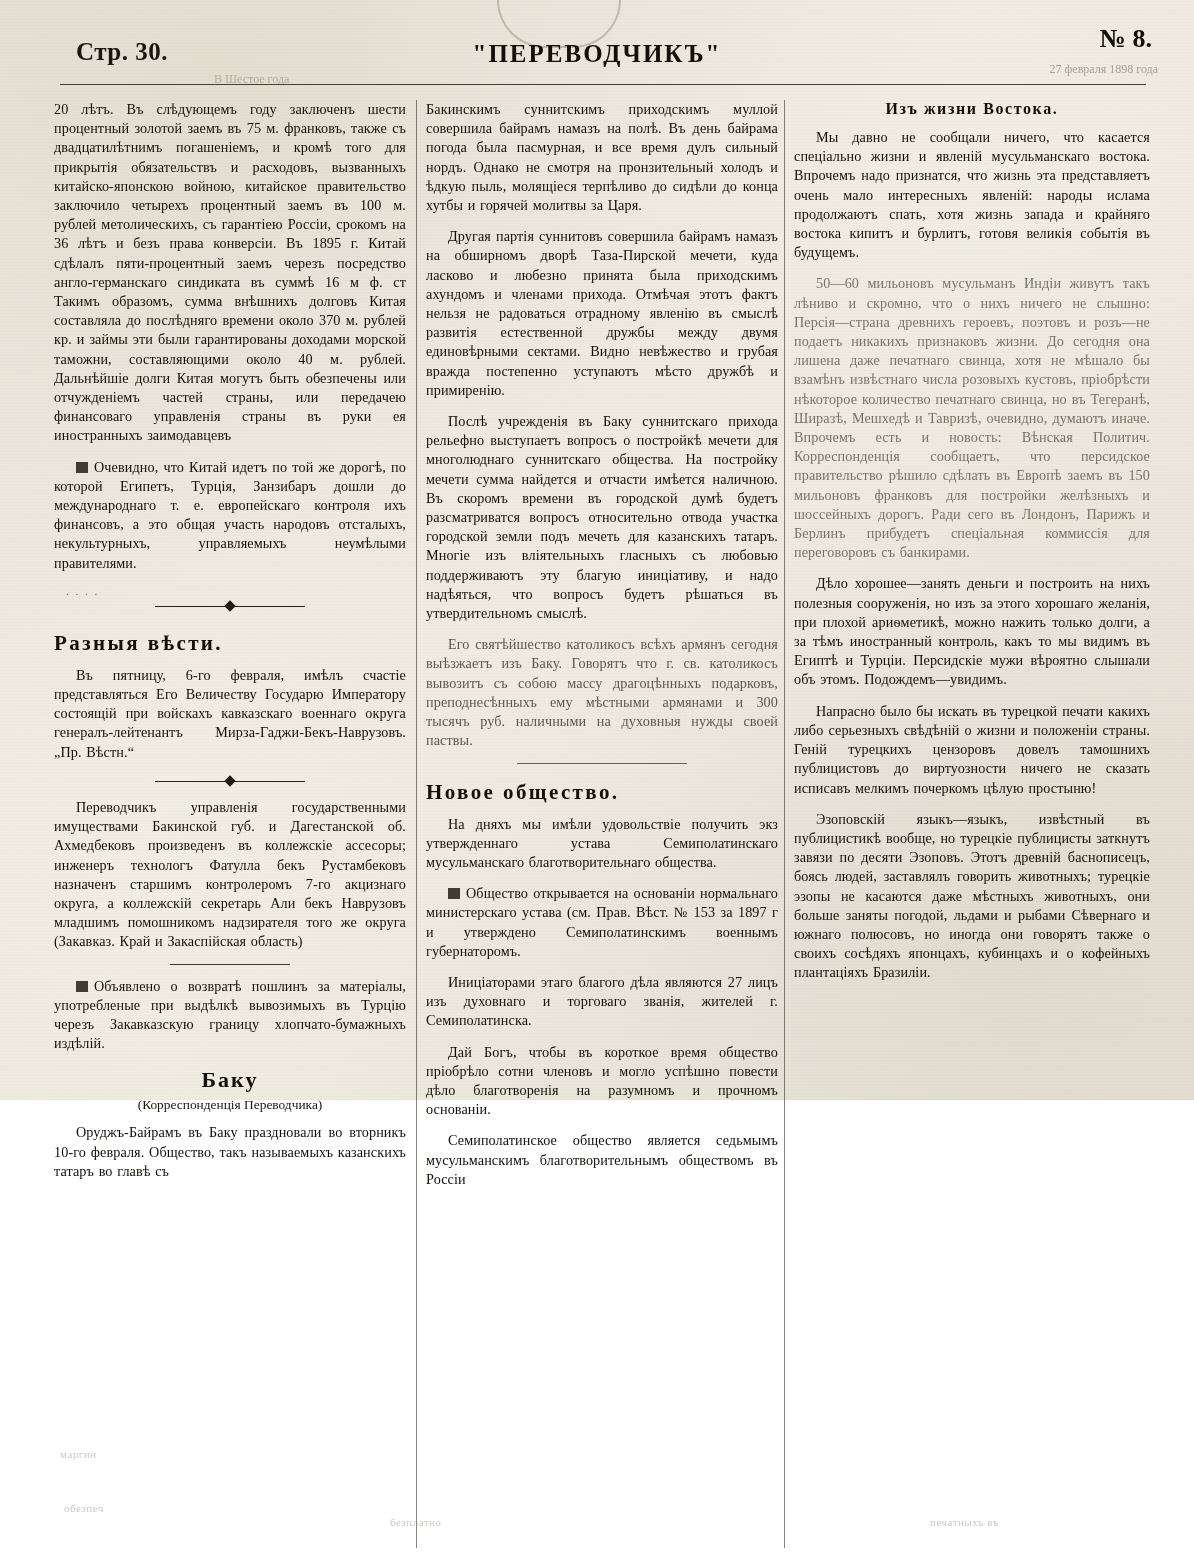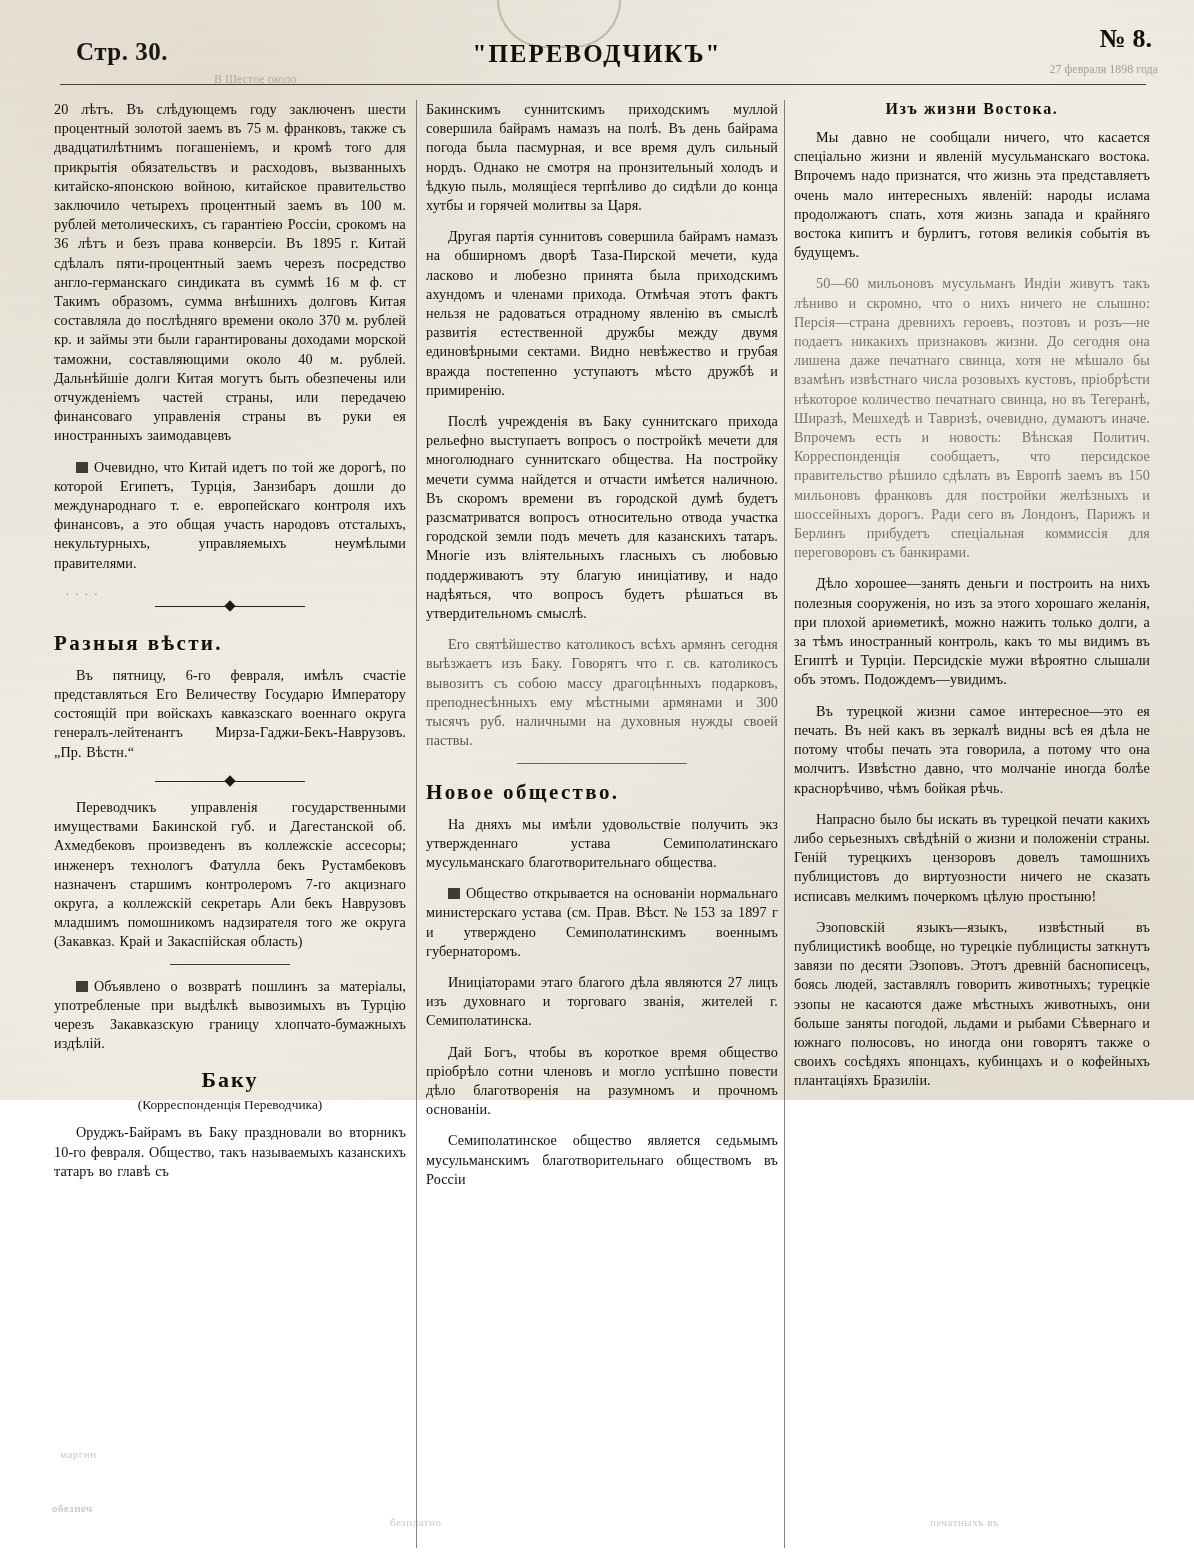--- a/index.html
+++ b/index.html
@@ -240,36 +240,36 @@
   }
 
   .ghost-text {
     position: absolute;
     font-size: 11px;
     color: #9a9385;
     opacity: .5;
     letter-spacing: .5px;
   }
   .gt1 { left: 60px; top: 1448px; }
-  .gt2 { left: 52px; top: 1502px; font-weight: bold; }
+  .gt2 { left: 64px; top: 1502px; }
   .gt3 { left: 930px; top: 1516px; }
   .gt4 { left: 390px; top: 1516px; }
 </style>
 </head>
 <body>
 
 <div class="page">
 
   <div class="masthead">
     <div class="masthead-ornament"></div>
     <div class="page-no">Стр. 30.</div>
     <div class="masthead-title">"ПЕРЕВОДЧИКЪ"</div>
     <div class="issue-no">№ 8.</div>
     <div class="issue-date">27 февраля 1898 года</div>
-    <div class="masthead-date-left">В  Шестое  около</div>
+    <div class="masthead-date-left">В  Шестое  года</div>
   </div>
   <div class="rule rule-top"></div>
 
   <div class="cols">
 
     <div class="vrule vrule-a"></div>
     <div class="vrule vrule-b"></div>
 
     <div class="col col-1">
       <p class="noindent">20 лѣтъ. Въ слѣдующемъ году заключенъ шести процентный золотой заемъ въ 75 м. франковъ, также съ двадцатилѣтнимъ погашеніемъ, и кромѣ того для прикрытія обязательствъ и расходовъ, вызванныхъ китайско-японскою войною, китайское правительство заключило четырехъ процентный заемъ въ 100 м. рублей метолическихъ, съ гарантіею Россіи, срокомъ на 36 лѣтъ и безъ права конверсіи. Въ 1895 г. Китай сдѣлалъ пяти-процентный заемъ черезъ посредство англо-германскаго синдиката въ суммѣ 16 м ф. ст Такимъ образомъ, сумма внѣшнихъ долговъ Китая составляла до послѣдняго времени около 370 м. рублей кр. и займы эти были гарантированы доходами морской таможни, составляющими около 40 м. рублей. Дальнѣйшіе долги Китая могутъ быть обезпечены или отчужденіемъ частей страны, или передачею финансоваго управленія страны въ руки ея иностранныхъ заимодавцевъ</p>
@@ -296,29 +296,28 @@
       <p>Послѣ учрежденія въ Баку суннитскаго прихода рельефно выступаетъ вопросъ о постройкѣ мечети для многолюднаго суннитскаго общества. На постройку мечети сумма найдется и отчасти имѣется наличною. Въ скоромъ времени въ городской думѣ будетъ разсматриватся вопросъ относительно отвода участка городской земли подъ мечеть для казанскихъ татаръ. Многіе изъ вліятельныхъ гласныхъ съ любовью поддерживаютъ эту благую иниціативу, и надо надѣяться, что вопросъ будетъ рѣшаться въ утвердительномъ смыслѣ.</p>
       <p class="faded">Его святѣйшество католикосъ всѣхъ армянъ сегодня выѣзжаетъ изъ Баку. Говорятъ что г. св. католикосъ вывозитъ съ собою массу драгоцѣнныхъ подарковъ, преподнесѣнныхъ ему мѣстными армянами и 300 тысячъ руб. наличными на духовныя нужды своей паствы.</p>
 
       <div class="hr-thin"></div>
       <h2 class="section">Новое общество.</h2>
 
       <p>На дняхъ мы имѣли удовольствіе получить экз утвержденнаго устава Семиполатинскаго мусульманскаго благотворительнаго общества.</p>
       <p><span class="marker"></span><span>Общество открывается на основаніи нормальнаго министерскаго устава (см. Прав. Вѣст. № 153 за 1897 г и утверждено Семиполатинскимъ военнымъ губернаторомъ.</span></p>
       <p>Иниціаторами этаго благого дѣла являются 27 лицъ изъ духовнаго и торговаго званія, жителей г. Семиполатинска.</p>
       <p>Дай Богъ, чтобы въ короткое время общество пріобрѣло сотни членовъ и могло успѣшно повести дѣло благотворенія на разумномъ и прочномъ основаніи.</p>
-      <p>Семиполатинское общество является седьмымъ мусульманскимъ благотворительнаго обществомъ въ Россіи</p>
+      <p>Семиполатинское общество является седьмымъ мусульманскимъ благотворительнымъ обществомъ въ Россіи</p>
     </div>
 
     <div class="col col-3">
       <h2 class="section east">Изъ жизни Востока.</h2>
       <p>Мы давно не сообщали ничего, что касается спеціально жизни и явленій мусульманскаго востока. Впрочемъ надо признатся, что жизнь эта представляетъ очень мало интересныхъ явленій: народы ислама продолжаютъ спать, хотя жизнь запада и крайняго востока кипитъ и бурлитъ, готовя великія событія въ будущемъ.</p>
       <p class="faint">50—60 мильоновъ мусульманъ Индіи живутъ такъ лѣниво и скромно, что о нихъ ничего не слышно: Персія—страна древнихъ героевъ, поэтовъ и розъ—не подаетъ никакихъ признаковъ жизни. До сегодня она лишена даже печатнаго свинца, хотя не мѣшало бы взамѣнъ извѣстнаго числа розовыхъ кустовъ, пріобрѣсти нѣкоторое количество печатнаго свинца, но въ Тегеранѣ, Ширазѣ, Мешхедѣ и Тавризѣ, очевидно, думаютъ иначе. Впрочемъ есть и новость: Вѣнская Политич. Корреспонденція сообщаетъ, что персидское правительство рѣшило сдѣлать въ Европѣ заемъ въ 150 мильоновъ франковъ для постройки желѣзныхъ и шоссейныхъ дорогъ. Ради сего въ Лондонъ, Парижъ и Берлинъ прибудетъ спеціальная коммиссія для переговоровъ съ банкирами.</p>
       <p>Дѣло хорошее—занять деньги и построить на нихъ полезныя сооруженія, но изъ за этого хорошаго желанія, при плохой ариѳметикѣ, можно нажить только долги, а за тѣмъ иностранный контроль, какъ то мы видимъ въ Египтѣ и Турціи. Персидскіе мужи вѣроятно слышали объ этомъ. Подождемъ—увидимъ.</p>
-      <p>Въ турецкой жизни самое интересное—это ея печать. Въ ней какъ въ зеркалѣ видны всѣ ея дѣла не потому чтобы печать эта говорила, а потому что она молчитъ. Извѣстно давно, что молчаніе иногда болѣе краснорѣчиво, чѣмъ бойкая рѣчь.</p>
       <p>Напрасно было бы искать въ турецкой печати какихъ либо серьезныхъ свѣдѣній о жизни и положеніи страны. Геній турецкихъ цензоровъ довелъ тамошнихъ публицистовъ до виртуозности ничего не сказать исписавъ мелкимъ почеркомъ цѣлую простыню!</p>
       <p>Эзоповскій языкъ—языкъ, извѣстный въ публицистикѣ вообще, но турецкіе публицисты заткнутъ завязи по десяти Эзоповъ. Этотъ древній баснописецъ, боясь людей, заставлялъ говорить животныхъ; турецкіе эзопы не касаются даже мѣстныхъ животныхъ, они больше заняты погодой, льдами и рыбами Сѣвернаго и южнаго полюсовъ, но иногда они говорятъ также о своихъ сосѣдяхъ японцахъ, кубинцахъ и о кофейныхъ плантаціяхъ Бразиліи.</p>
     </div>
 
   </div>
 
   <div class="ghost-text gt1">маргин</div>
   <div class="ghost-text gt2">обезпеч</div>
   <div class="ghost-text gt3">печатныхъ въ</div>
   <div class="ghost-text gt4">безплатно</div>

